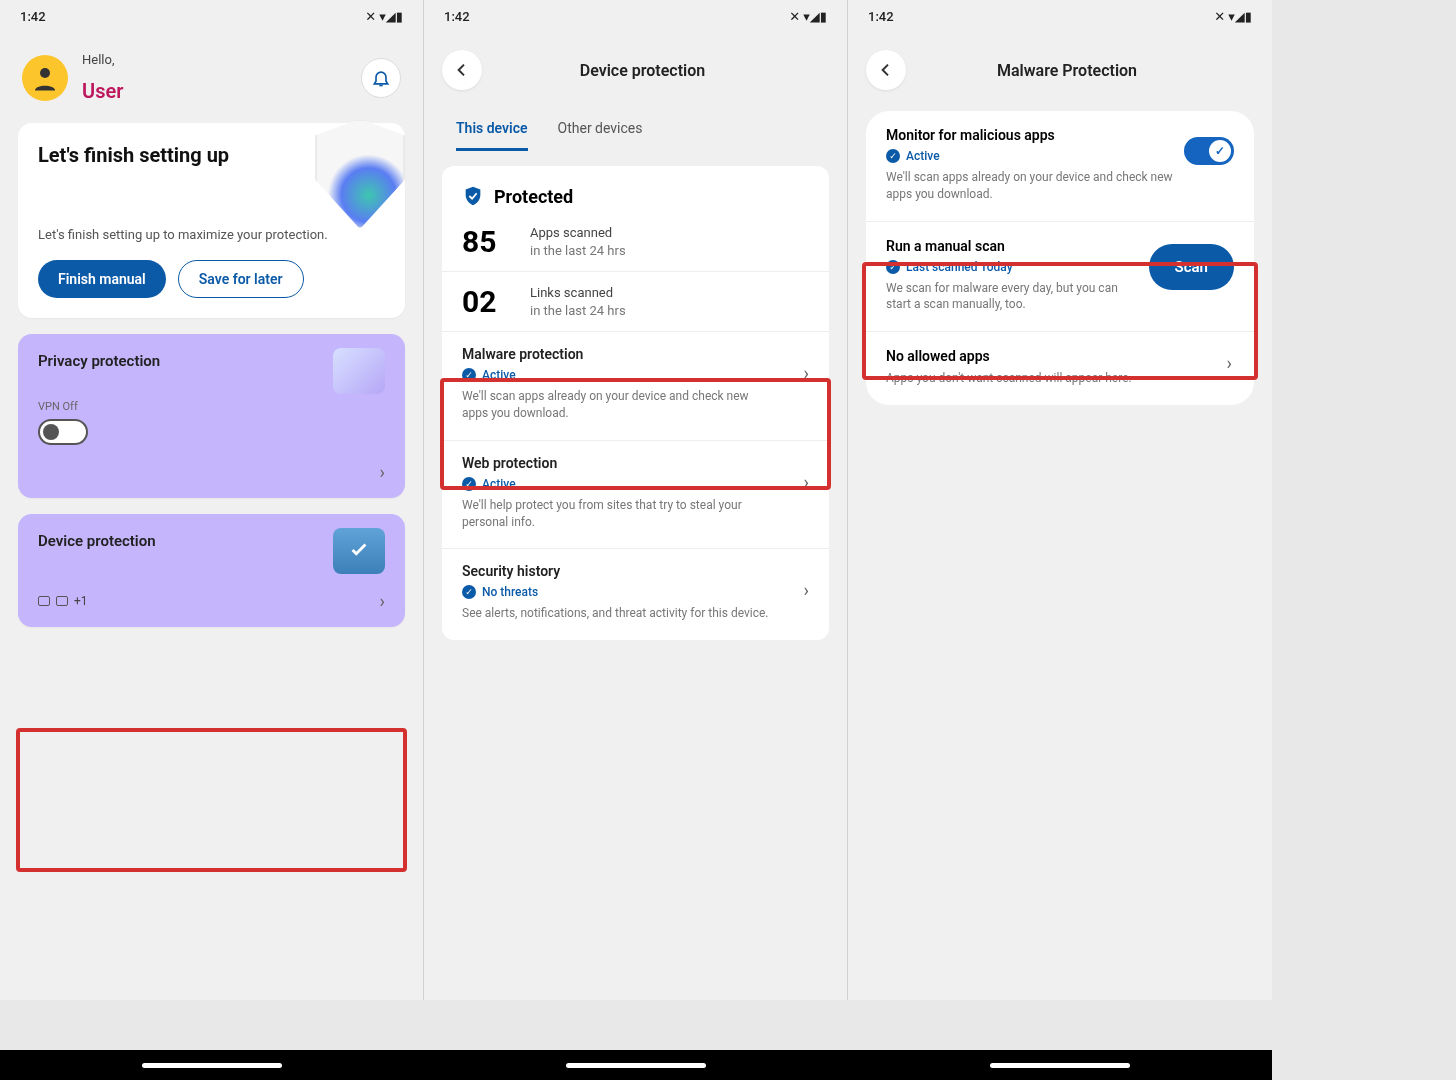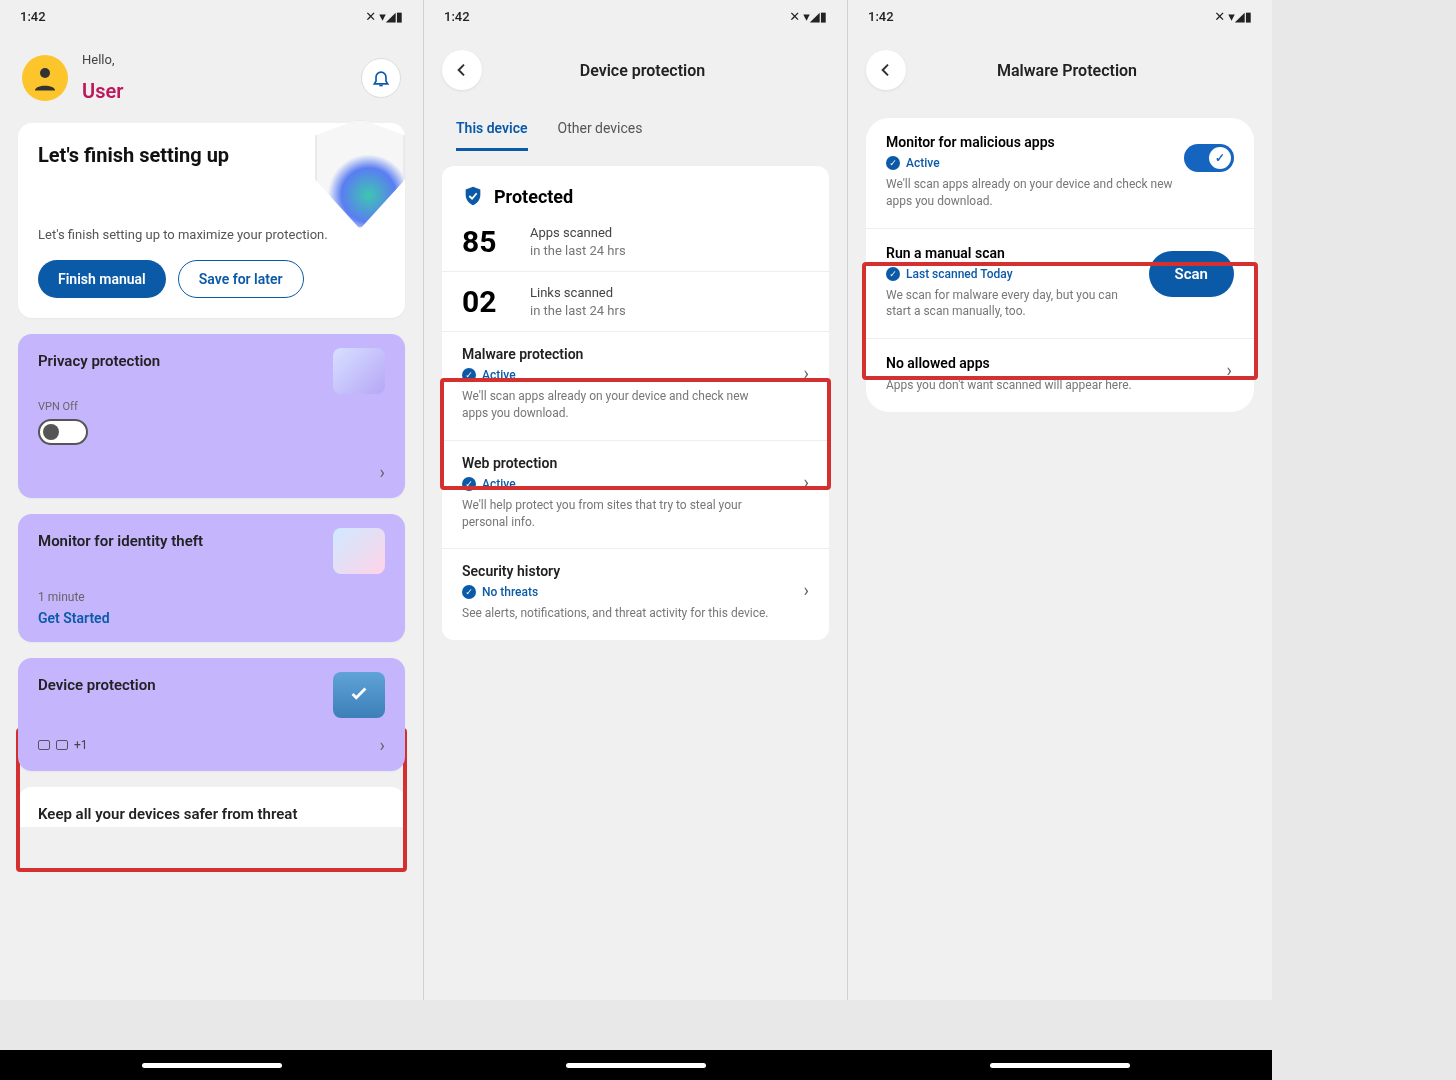--- a/index.html
+++ b/index.html
@@ -67,21 +67,21 @@
 
   .section { padding:14px 20px 18px; border-top:1px solid #eee; position:relative; }
   .sec-title { font-size:14px; font-weight:600; color:#222; margin-bottom:6px; }
   .badge-row { display:flex; align-items:center; gap:6px; margin-bottom:6px; }
   .badge-icon { width:14px; height:14px; background:#0b5aa8; border-radius:50%; display:flex; align-items:center; justify-content:center; color:#fff; font-size:9px; }
   .badge-text { font-size:12px; color:#0b5aa8; font-weight:500; }
   .sec-desc { font-size:12px; color:#777; line-height:1.4; max-width:310px; }
   .sec-caret { position:absolute; right:20px; top:30px; color:#666; font-size:18px; }
 
   
-  .panel3 { background:#fff; margin:8px 18px; border-radius:23px; padding:0; }
+  .panel3 { background:#fff; margin:1px 18px; border-radius:23px; padding:0; }
   .row3 { padding:16px 20px 18px; border-bottom:1px solid #eee; position:relative; }
   .row3:last-child { border-bottom:none; }
   .row3-title { font-size:14px; font-weight:600; margin-bottom:6px; }
   .switch-on { position:absolute; right:20px; top:26px; width:50px; height:28px; background:#1565c0; border-radius:16px; }
   .switch-on::after { content:"✓"; position:absolute; right:3px; top:3px; width:22px; height:22px; background:#fff; border-radius:50%; display:flex; align-items:center; justify-content:center; color:#1565c0; font-size:12px; font-weight:700; }
   .scan-btn { position:absolute; right:20px; top:22px; background:#0b5aa8; color:#fff; border:none; border-radius:26px; padding:14px 26px; font-size:15px; font-weight:600; }
   .row3-caret { position:absolute; right:22px; top:20px; font-size:18px; color:#666; }
 
   .bottombar { position:absolute; bottom:0; left:0; right:0; height:30px; background:#000; display:flex; align-items:center; justify-content:center; }
   .nav-handle { width:140px; height:5px; background:#fff; border-radius:4px; }
@@ -132,46 +132,37 @@
       <div class="tile-title">Privacy protection</div>
       <div class="tile-icon pp-icon"></div>
       <div class="vpn-label">VPN Off</div>
       <div class="toggle-off"></div>
       <div class="tile-footer">
           <span></span>
           <span class="tile-caret">›</span>
         </div>
     </div>
 
-    <div class="tile">
-      <div class="tile-title">Monitor for identity theft</div>
-      <div class="tile-icon id-icon"></div>
-      <div style="margin-top:40px" class="tile-footer-text">1 minute</div>
-      <div class="get-started">Get Started</div>
-    </div>
 
     <div class="redbox1" style="left:16px; right:16px; top:728px; height:144px;"></div>
     <div class="tile">
       <div class="tile-title">Device protection</div>
       <div class="tile-icon dp-icon">
         <svg width="22" height="22" viewBox="0 0 24 24" fill="#fff">
             <path d="M5 11l4 4 10-10" stroke="#fff" stroke-width="3" fill="none"></path>
           </svg>
       </div>
       <div class="dev-count">
         <span class="mini-sq"></span>
         <span class="mini-sq"></span>
         <span>+1</span>
         <span style="margin-left:auto" class="tile-caret">›</span>
       </div>
     </div>
 
-    <div class="cutoff">
-      <div class="tile-title">Keep all your devices safer from threat</div>
-    </div>
   </div>
 
   <div class="screen">
     <div class="statusbar">
       <span>1:42</span>
       <span class="status-icons">✕ ▾◢▮</span>
     </div>
     <div class="hdr">
       <div class="back">
         <svg width="16" height="16" viewBox="0 0 24 24" fill="none" stroke="#333" stroke-width="3">

